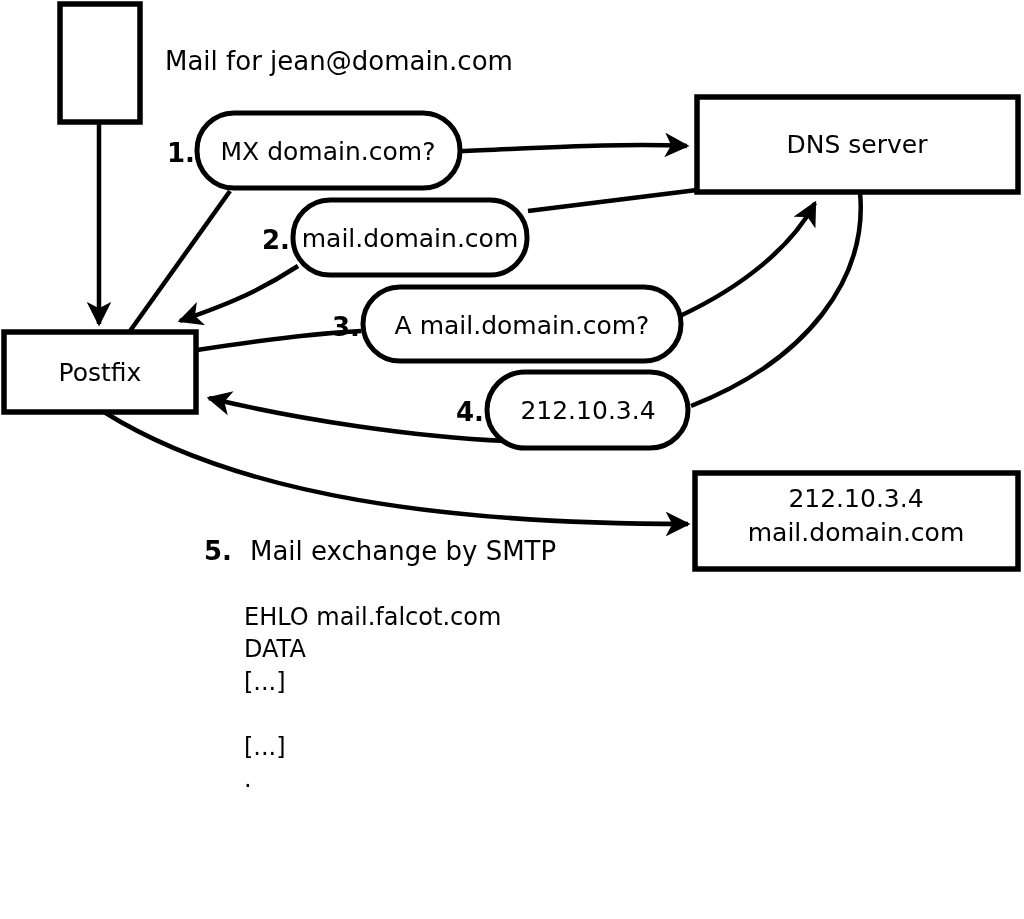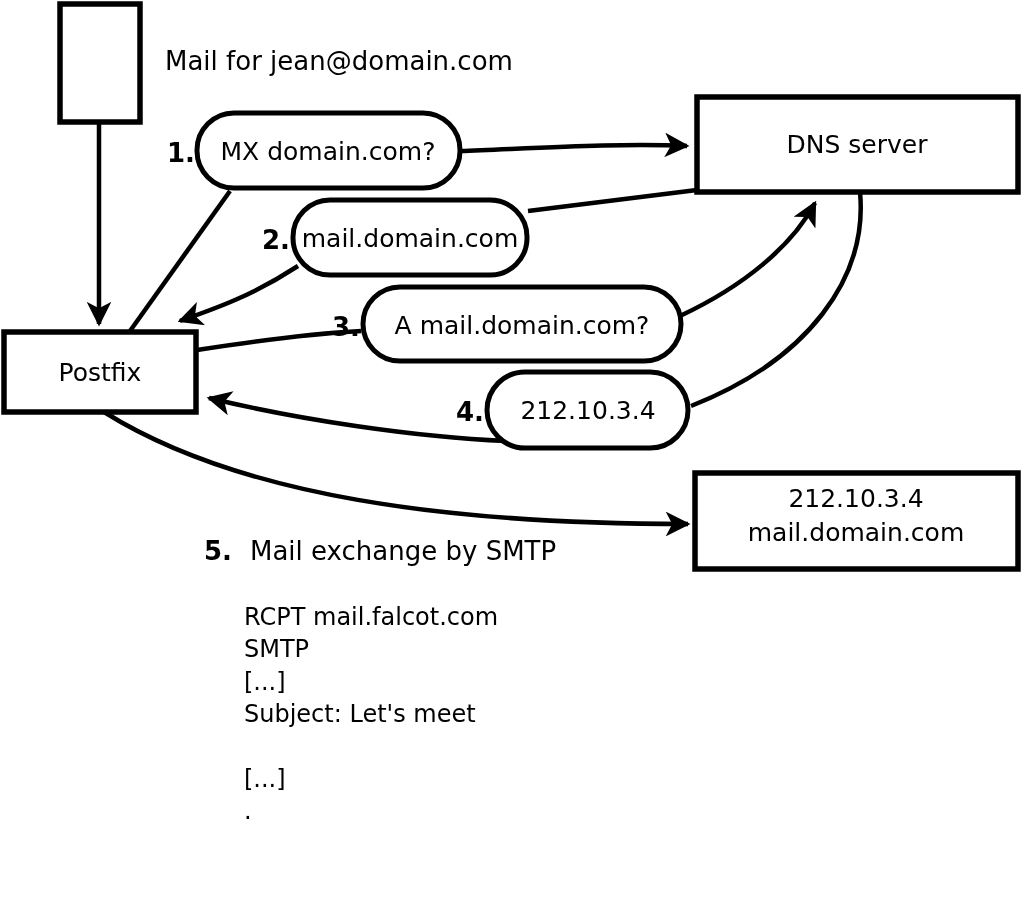--- a/index.html
+++ b/index.html
@@ -103,22 +103,21 @@
     <rect class="shape pill" x="487" y="372" width="201" height="76" rx="38" ry="38"></rect>
     <text class="step-num" x="484" y="421">4.</text>
     <text class="node-label" x="588" y="419">212.10.3.4</text>
 
     <text class="caption" x="165" y="70">Mail for jean@domain.com</text>
     <text class="step-num" x="232" y="560">5.</text>
     <text class="caption" x="250" y="560">Mail exchange by SMTP</text>
   </svg>
 
   <div class="smtp-block">
-    <div class="smtp-line">RCPT mail.falcot.com</div>
-    <div class="smtp-line">SMTP</div>
+    <div class="smtp-line">EHLO mail.falcot.com</div>
+    <div class="smtp-line">DATA</div>
     <div class="smtp-line">[...]</div>
-    <div class="smtp-line">Subject: Let's meet</div>
     <div class="smtp-line"></div>
     <div class="smtp-line">[...]</div>
     <div class="smtp-line">.</div>
   </div>
 
 </div>
 
 </body></html>

